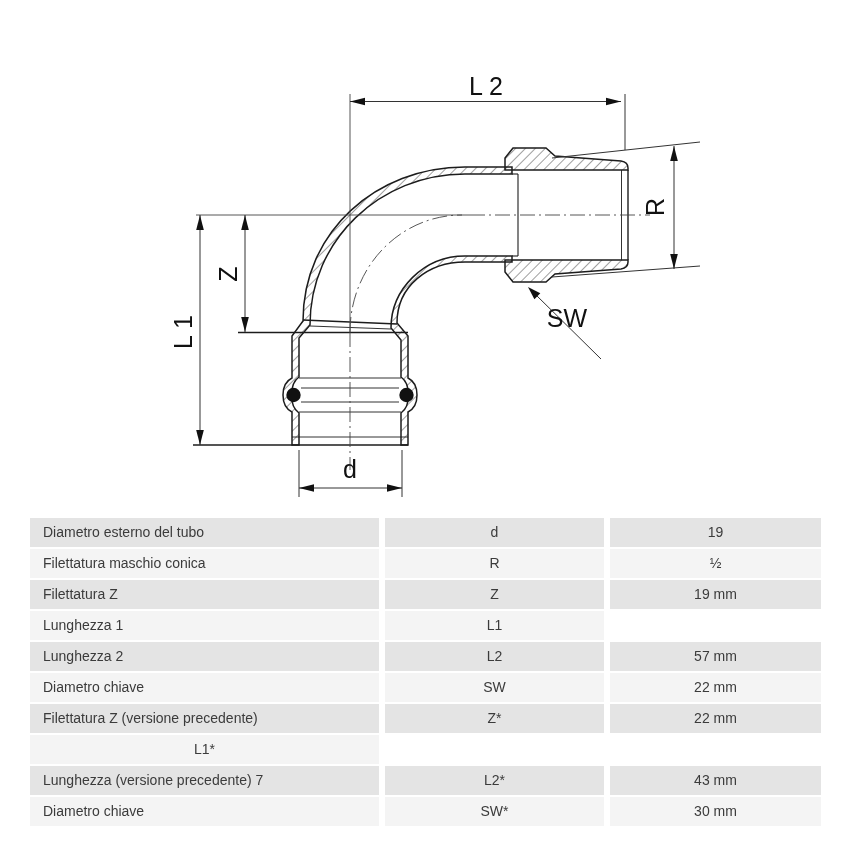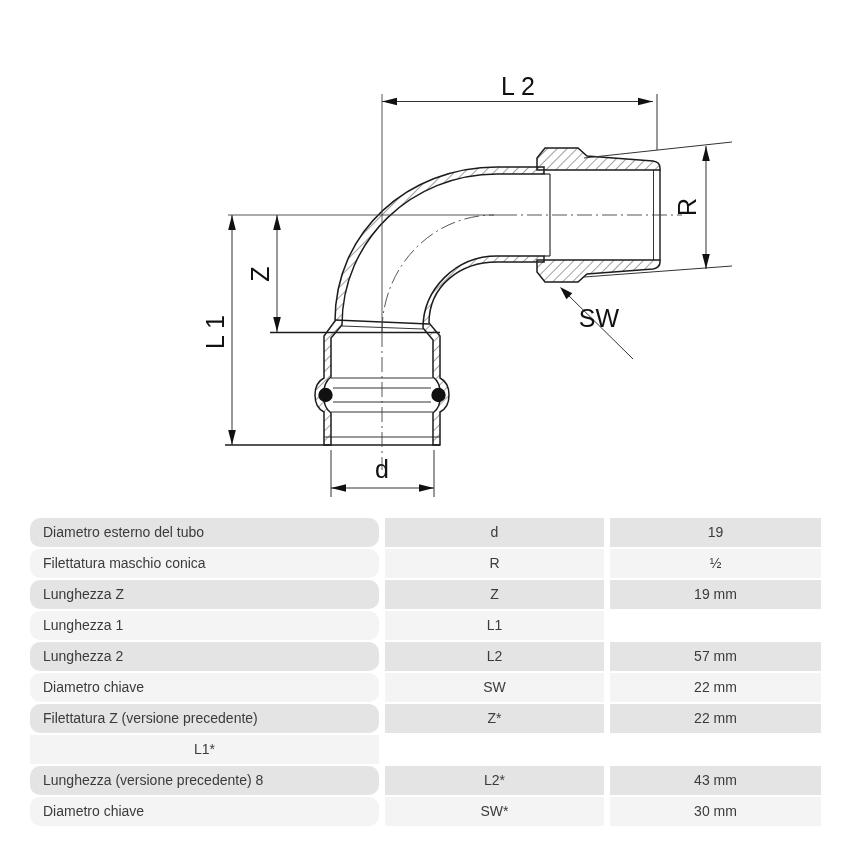--- a/index.html
+++ b/index.html
@@ -1,27 +1,27 @@
 <!DOCTYPE html>
 <html><head>
 <meta charset="utf-8">
 <style>
   html,body{margin:0;padding:0;background:#fff;}
   body{width:850px;height:850px;position:relative;overflow:hidden;
        font-family:"Liberation Sans","DejaVu Sans",sans-serif;}
-  .drawing{position:absolute;top:0;left:0;width:672px;height:512px;padding-left:32px;}
+  .drawing{position:absolute;top:0;left:0;width:672px;height:512px;}
   .dimtext{font-family:"Liberation Sans","DejaVu Sans",sans-serif;
            font-size:25px;fill:#111;}
   .spec-table{position:absolute;left:30px;top:518px;width:791px;}
   .trow{display:grid;grid-template-columns:349px 219px 211px;column-gap:6px;
         height:29px;margin-bottom:2px;font-size:14px;color:#3b3b3b;}
   .trow > div{line-height:29px;white-space:nowrap;overflow:hidden;}
   .trow:nth-child(odd)  > div{background:#e4e4e4;}
   .trow:nth-child(even) > div{background:#f4f4f4;}
-  .c1{padding-left:13px;text-align:left;border-radius:10px;}
+  .c1{padding-left:13px;text-align:left;}
   .c2,.c3{text-align:center;}
 </style>
 </head>
 <body>
 
 <div class="drawing">
 <svg width="850" height="512" viewBox="0 0 850 512" xmlns="http://www.w3.org/2000/svg">
   <defs>
     <pattern id="hatch" width="7" height="7" patternUnits="userSpaceOnUse" patternTransform="rotate(45)">
       <line x1="0" y1="0" x2="0" y2="7" stroke="#2a2a2a" stroke-width="0.9"></line>
@@ -132,21 +132,21 @@
     <div class="c3">19</div>
   </div>
 
   <div class="trow">
     <div class="c1">Filettatura maschio conica</div>
     <div class="c2">R</div>
     <div class="c3">½</div>
   </div>
 
   <div class="trow">
-    <div class="c1">Lunghezza Z</div>
+    <div class="c1">Filettatura Z</div>
     <div class="c2">Z</div>
     <div class="c3">19 mm</div>
   </div>
 
   <div class="trow">
     <div class="c1">Lunghezza 1</div>
     <div class="c2">L1</div>
   </div>
 
   <div class="trow">
@@ -165,21 +165,21 @@
     <div class="c1">Filettatura Z (versione precedente)</div>
     <div class="c2">Z*</div>
     <div class="c3">22 mm</div>
   </div>
 
   <div class="trow">
     <div class="c2">L1*</div>
   </div>
 
   <div class="trow">
-    <div class="c1">Lunghezza (versione precedente) 8</div>
+    <div class="c1">Lunghezza (versione precedente) 7</div>
     <div class="c2">L2*</div>
     <div class="c3">43 mm</div>
   </div>
 
   <div class="trow">
     <div class="c1">Diametro chiave</div>
     <div class="c2">SW*</div>
     <div class="c3">30 mm</div>
   </div>
 </div>

